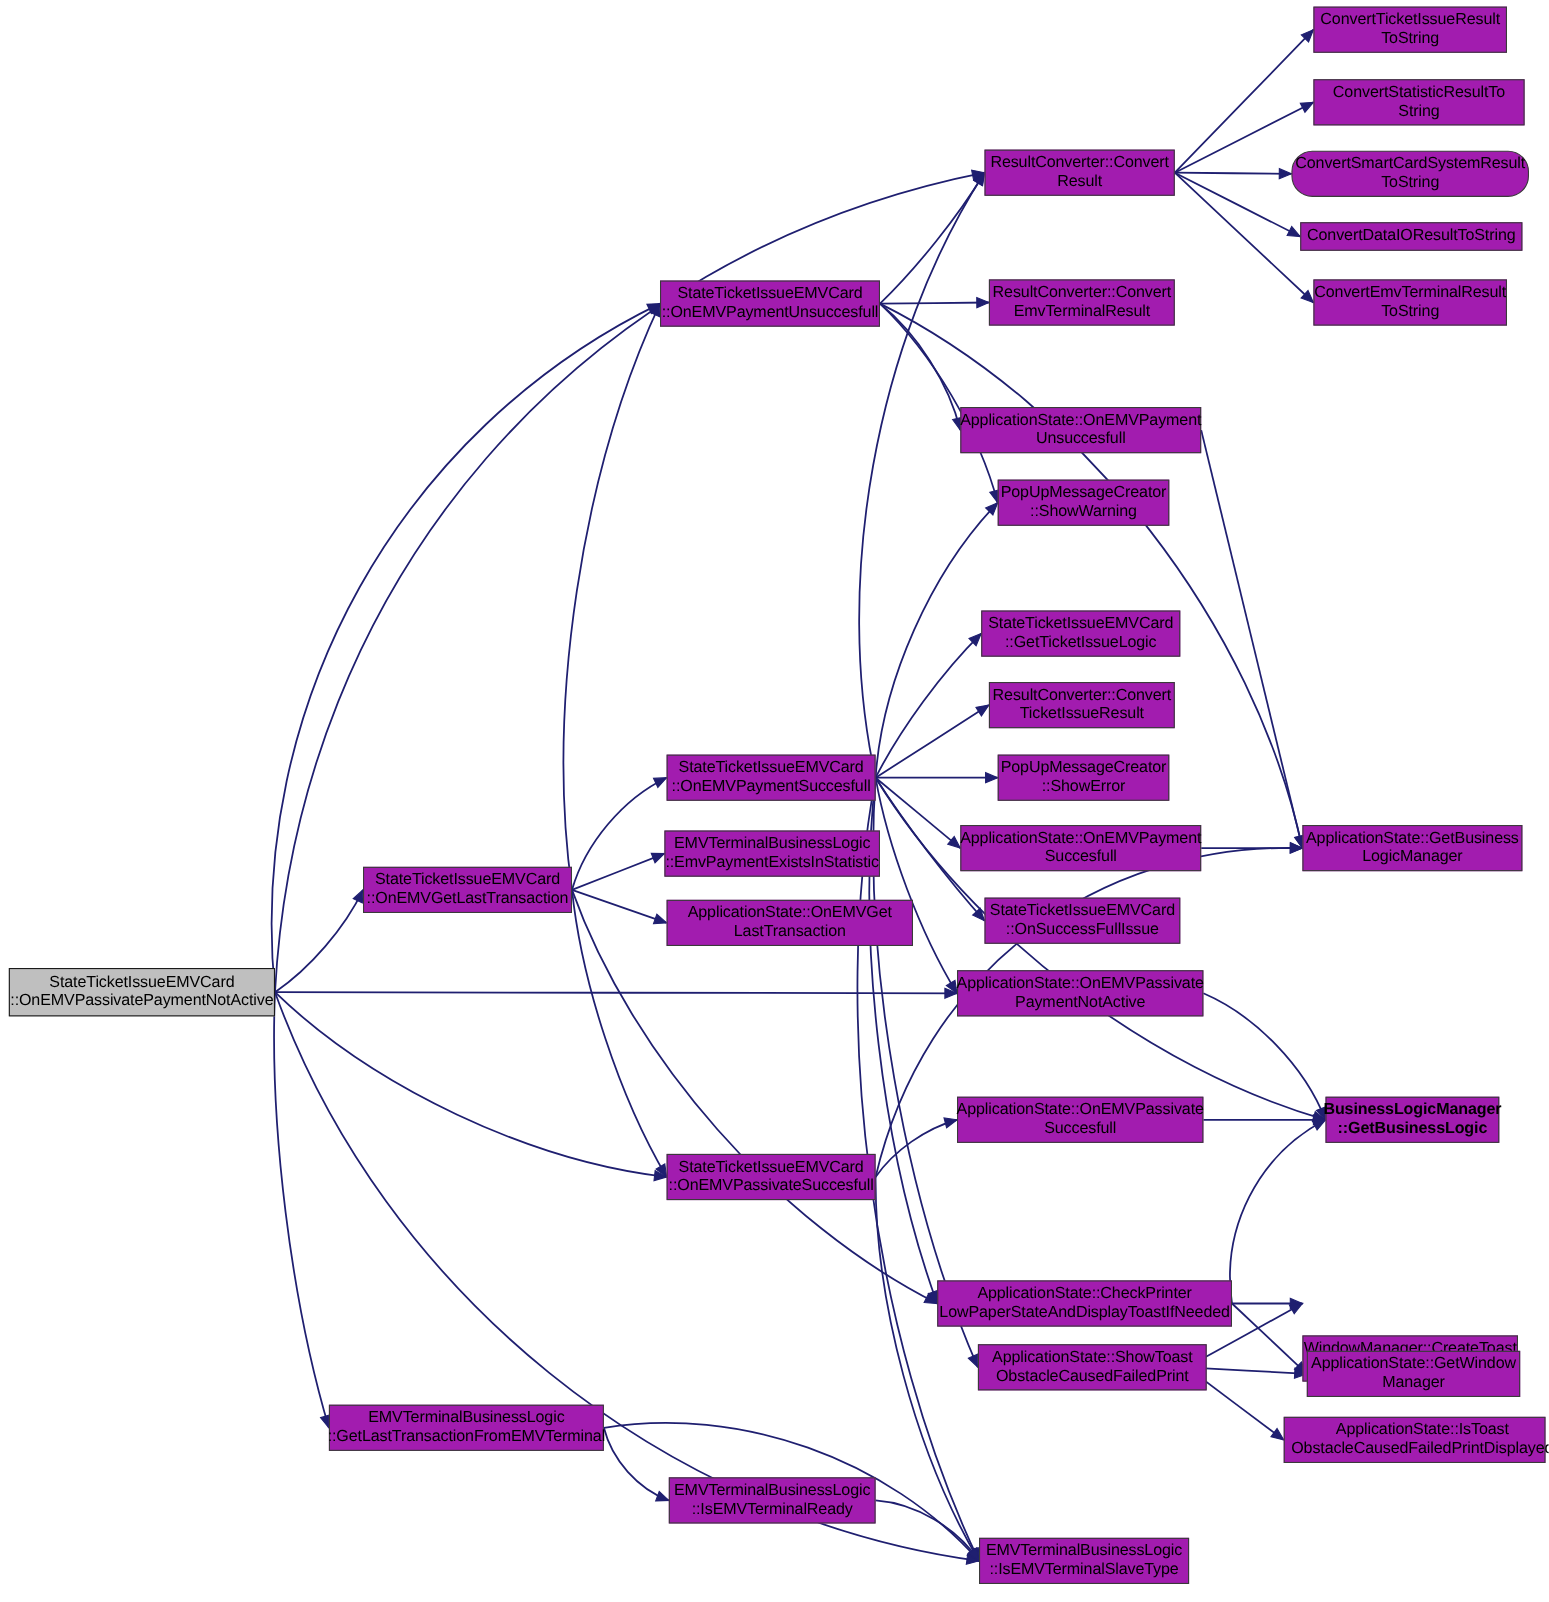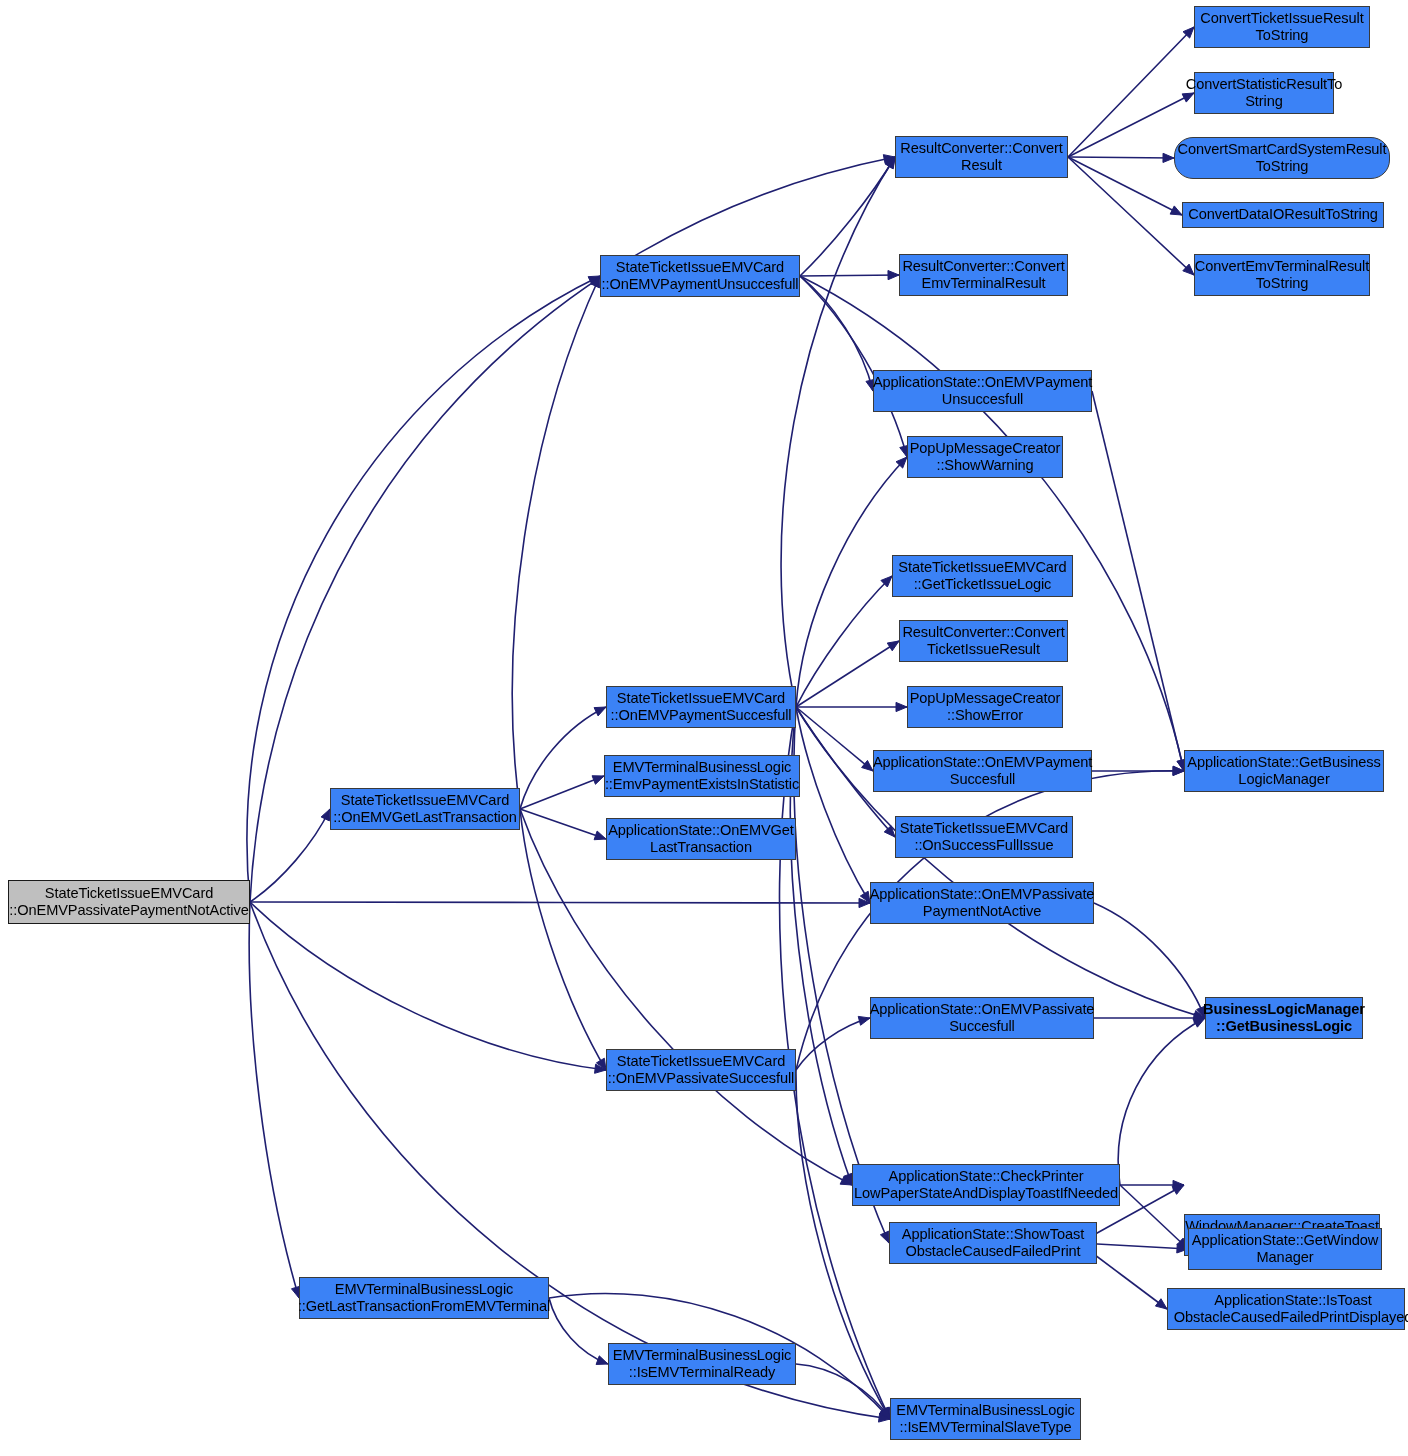--- a/index.html
+++ b/index.html
@@ -29,21 +29,21 @@
   }
   .arrow-head {
     fill: #1f1f70;
     stroke: #1f1f70;
     stroke-width: 1;
   }
   .node-box {
     position: absolute;
     box-sizing: border-box;
     border: 1.4px solid #3a3a3a;
-    background: #3b82f6;
+    background: #a21caf;
     display: flex;
     align-items: center;
     justify-content: center;
     text-align: center;
     color: #000000;
     font-size: 14.6px;
     line-height: 1.18;
     letter-spacing: -0.1px;
     white-space: pre-line;
     padding: 0 3px;
@@ -171,21 +171,21 @@
       <div class="node-box" style="left: 330px; top: 788px; width: 190px; height: 42px;"><span class="node-label">StateTicketIssueEMVCard
 ::OnEMVGetLastTransaction</span></div>
       <div class="node-box" style="left: 299px; top: 1277px; width: 250px; height: 42px;"><span class="node-label">EMVTerminalBusinessLogic
 ::GetLastTransactionFromEMVTerminal</span></div>
       <div class="node-box" style="left: 600px; top: 255px; width: 200px; height: 42px;"><span class="node-label">StateTicketIssueEMVCard
 ::OnEMVPaymentUnsuccesfull</span></div>
       <div class="node-box" style="left: 606px; top: 686px; width: 190px; height: 42px;"><span class="node-label">StateTicketIssueEMVCard
 ::OnEMVPaymentSuccesfull</span></div>
       <div class="node-box" style="left: 604px; top: 755px; width: 196px; height: 42px;"><span class="node-label">EMVTerminalBusinessLogic
 ::EmvPaymentExistsInStatistic</span></div>
-      <div class="node-box" style="left: 606px; top: 818px; width: 190px; height: 42px;"><span class="node-label">ApplicationState::OnEMVGet
+      <div class="node-box" style="left: 606px; top: 818px; width: 224px; height: 42px;"><span class="node-label">ApplicationState::OnEMVGet
 LastTransaction</span></div>
       <div class="node-box" style="left: 606px; top: 1049px; width: 190px; height: 42px;"><span class="node-label">StateTicketIssueEMVCard
 ::OnEMVPassivateSuccesfull</span></div>
       <div class="node-box" style="left: 608px; top: 1343px; width: 188px; height: 42px;"><span class="node-label">EMVTerminalBusinessLogic
 ::IsEMVTerminalReady</span></div>
       <div class="node-box" style="left: 895px; top: 136px; width: 173px; height: 42px;"><span class="node-label">ResultConverter::Convert
 Result</span></div>
       <div class="node-box" style="left: 899px; top: 254px; width: 169px; height: 42px;"><span class="node-label">ResultConverter::Convert
 EmvTerminalResult</span></div>
       <div class="node-box" style="left: 873px; top: 370px; width: 219px; height: 42px;"><span class="node-label">ApplicationState::OnEMVPayment
@@ -207,21 +207,21 @@
       <div class="node-box" style="left: 870px; top: 997px; width: 224px; height: 42px;"><span class="node-label">ApplicationState::OnEMVPassivate
 Succesfull</span></div>
       <div class="node-box" style="left: 852px; top: 1164px; width: 268px; height: 42px;"><span class="node-label">ApplicationState::CheckPrinter
 LowPaperStateAndDisplayToastIfNeeded</span></div>
       <div class="node-box" style="left: 889px; top: 1222px; width: 208px; height: 42px;"><span class="node-label">ApplicationState::ShowToast
 ObstacleCausedFailedPrint</span></div>
       <div class="node-box" style="left: 890px; top: 1398px; width: 191px; height: 42px;"><span class="node-label">EMVTerminalBusinessLogic
 ::IsEMVTerminalSlaveType</span></div>
       <div class="node-box" style="left: 1194px; top: 6px; width: 176px; height: 42px;"><span class="node-label">ConvertTicketIssueResult
 ToString</span></div>
-      <div class="node-box" style="left: 1194px; top: 72px; width: 140px; height: 42px;"><span class="node-label">ConvertStatisticResultTo
+      <div class="node-box" style="left: 1194px; top: 72px; width: 192px; height: 42px;"><span class="node-label">ConvertStatisticResultTo
 String</span></div>
       <div class="node-box" style="left: 1174px; top: 137px; width: 216px; height: 42px; border-radius: 19px;"><span class="node-label">ConvertSmartCardSystemResult
 ToString</span></div>
       <div class="node-box" style="left: 1182px; top: 202px; width: 202px; height: 26px; align-items: center;"><span class="node-label">ConvertDataIOResultToString</span></div>
       <div class="node-box" style="left: 1194px; top: 254px; width: 176px; height: 42px;"><span class="node-label">ConvertEmvTerminalResult
 ToString</span></div>
       <div class="node-box" style="left: 1184px; top: 750px; width: 200px; height: 42px;"><span class="node-label">ApplicationState::GetBusiness
 LogicManager</span></div>
       <div class="node-box" style="left: 1205px; top: 997px; width: 158px; height: 42px; font-weight: bold;"><span class="node-label">BusinessLogicManager
 ::GetBusinessLogic</span></div>

